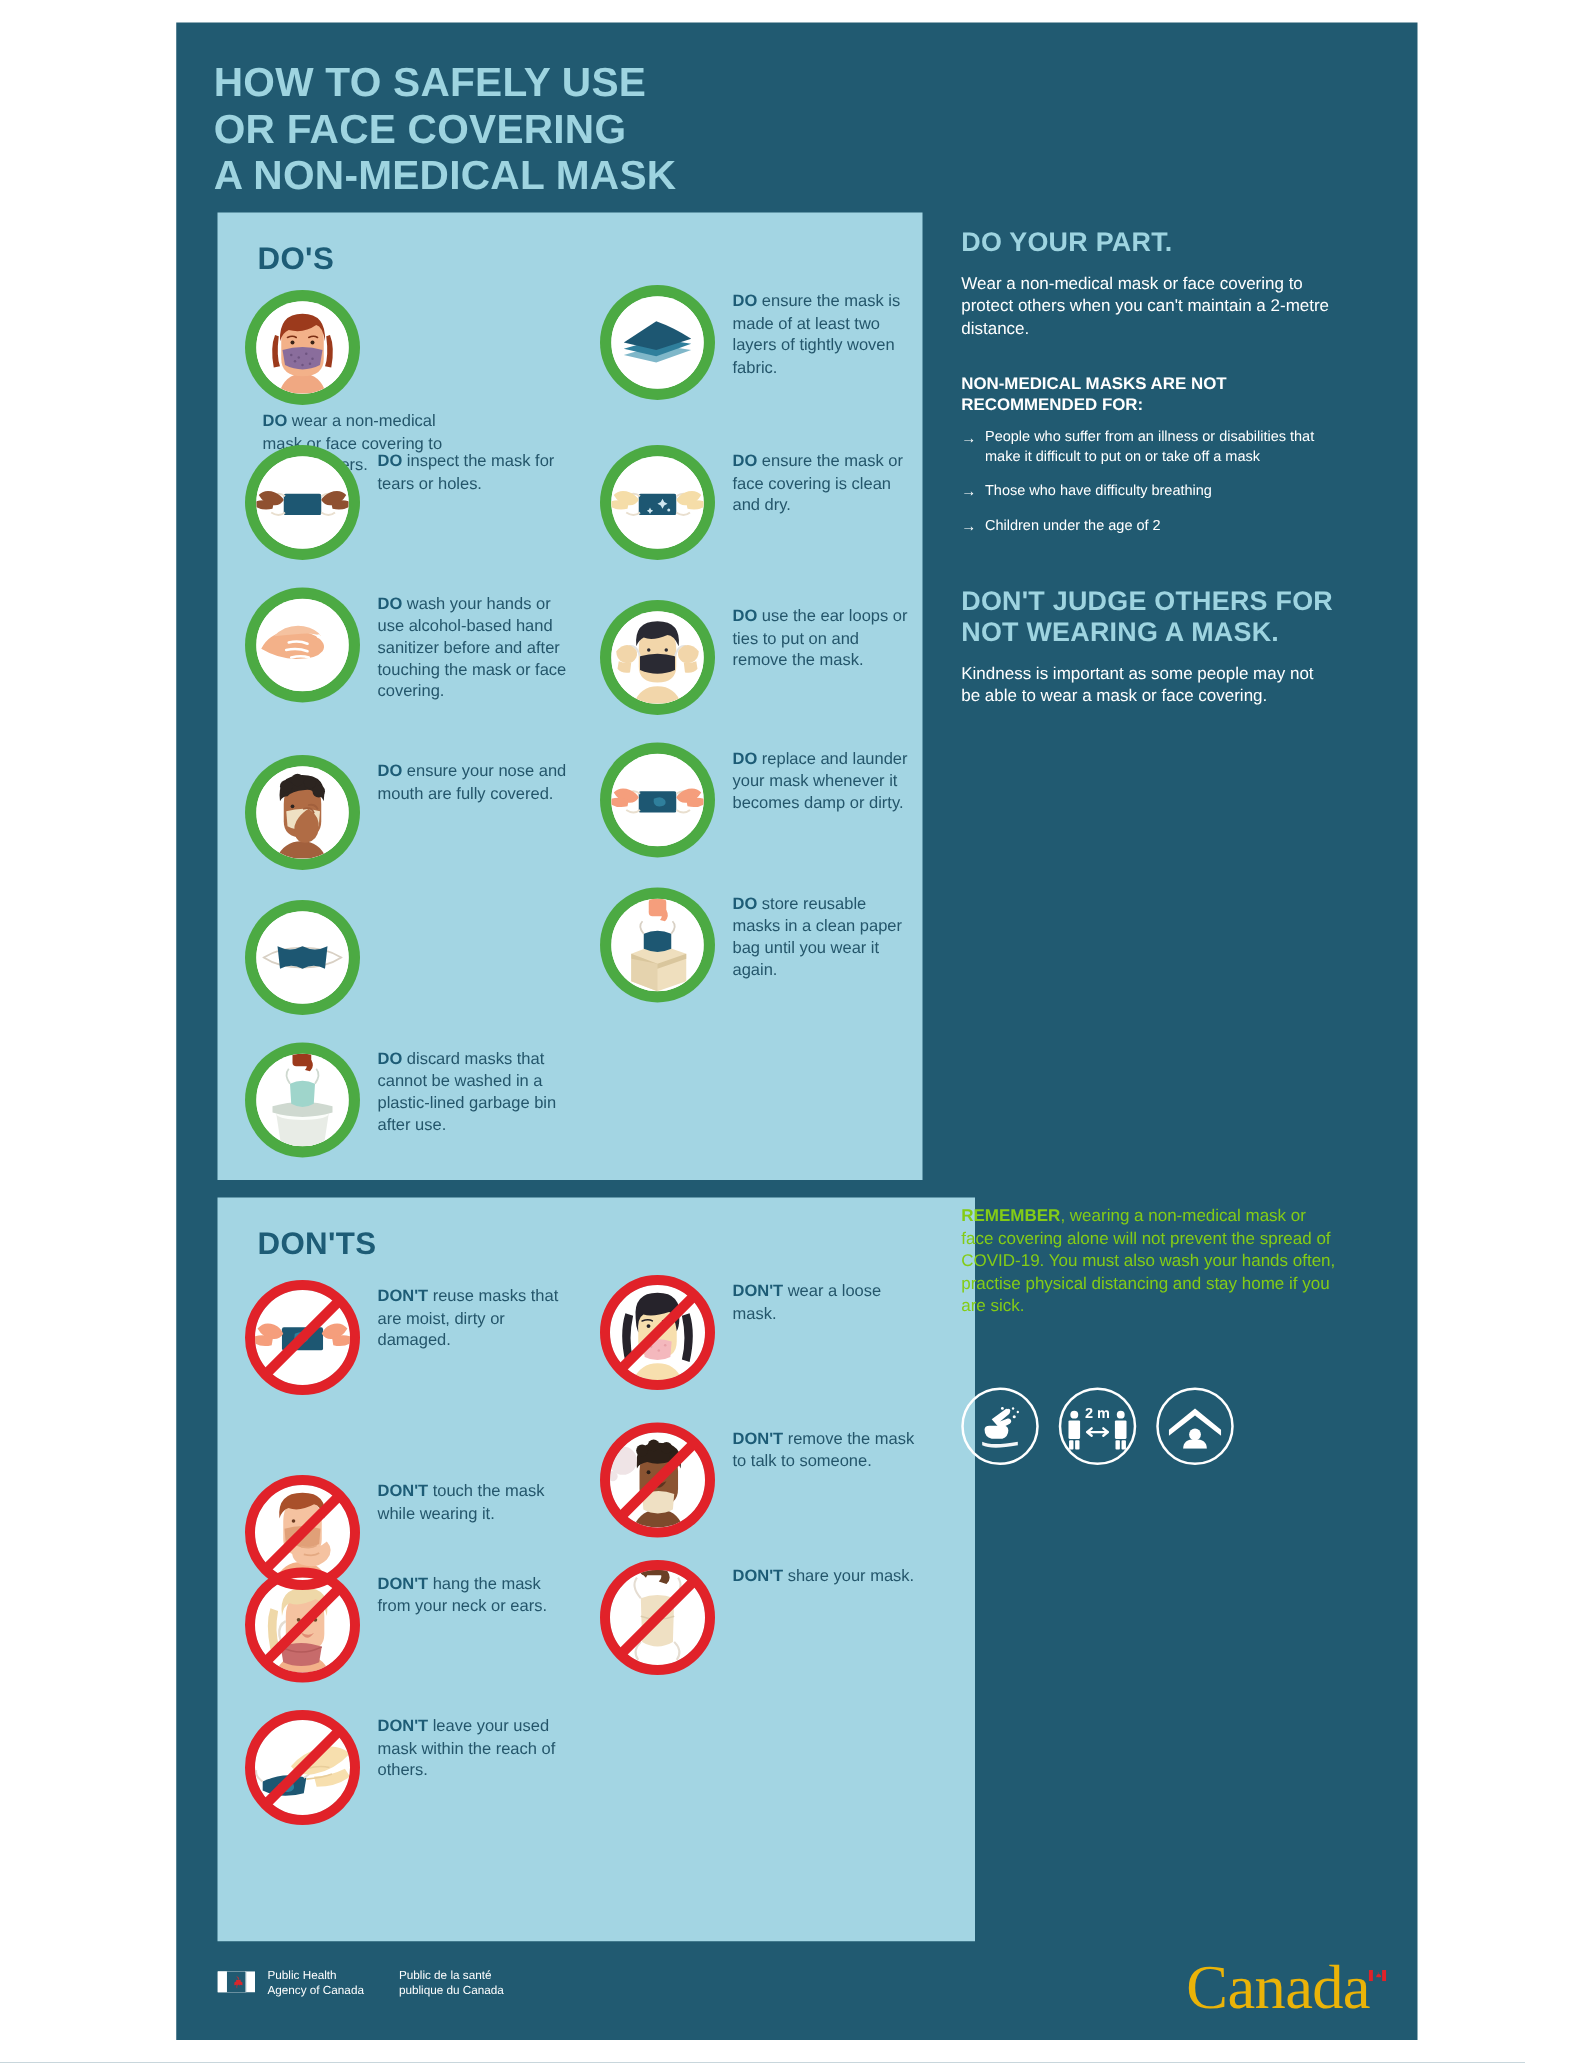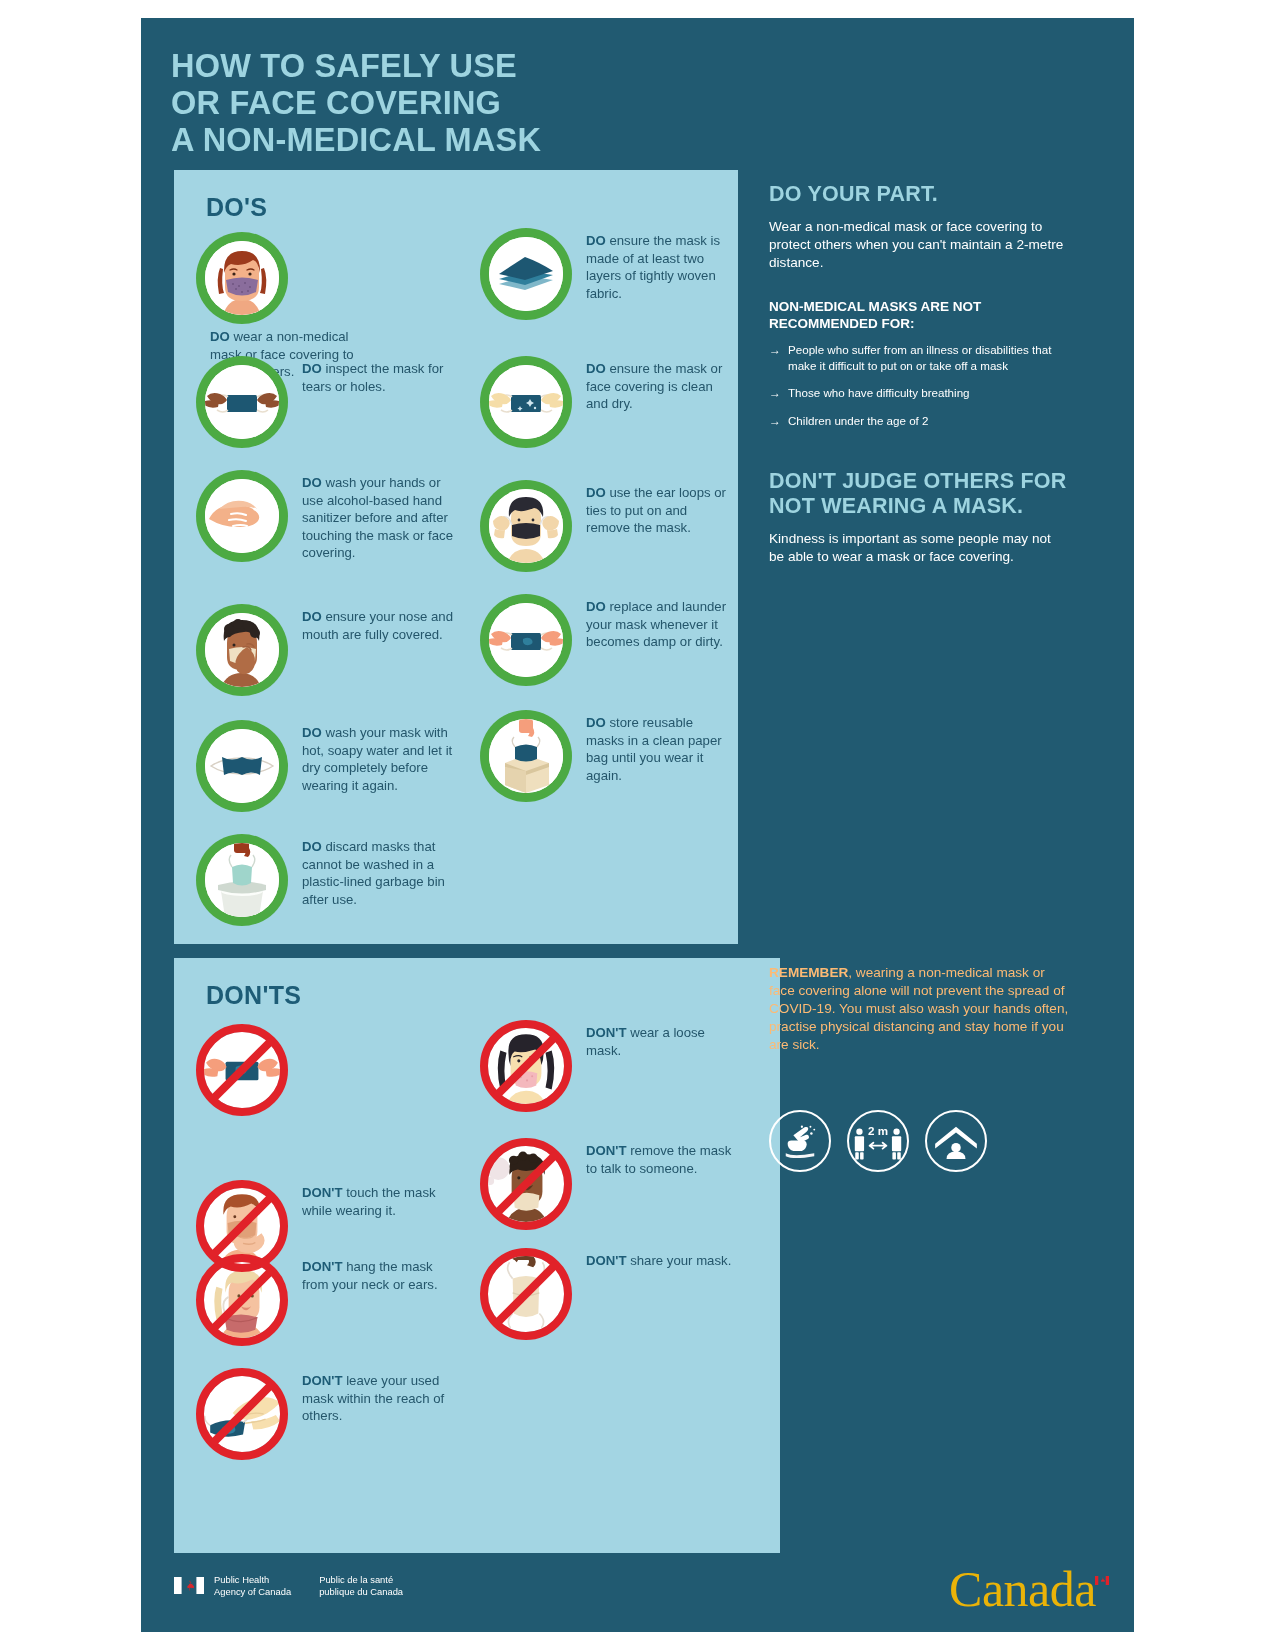--- a/index.html
+++ b/index.html
@@ -114,21 +114,21 @@
   }
   .arrow-item {
     display: flex; color: #ffffff;
     font-size: 11.6px; line-height: 1.37;
     margin-bottom: 11px;
   }
   .arrow-item .ar { flex: 0 0 auto; margin-right: 7px; font-weight: bold; font-size: 12px; line-height: 1.37; }
   #block-judge { margin-top: 40px; }
   #block-remember {
     position: absolute; left: 628px; top: 946px; width: 300px;
-    color: #fdba74; font-size: 13.6px; line-height: 1.33;
+    color: #84cc16; font-size: 13.6px; line-height: 1.33;
   }
   #block-remember b { font-weight: bold; }
 
   #bottom-icons {
     position: absolute; left: 628px; top: 1092px;
     display: flex; gap: 16px;
   }
   .circ-icon {
     width: 62px; height: 62px; border-radius: 50%;
     border: 2.5px solid #ffffff;
@@ -331,21 +331,20 @@
         </div>
         <div class="item" style="left: 22px; top: 550px;">
           <div class="badge">
             <div class="ring-green"></div>
             <div class="inner-white"><svg viewBox="0 0 74 74" width="100%" height="100%" preserveAspectRatio="xMidYMid slice">
     <rect width="74" height="74" fill="#fff"></rect>
     <path d="M6 37 q12-8 31-8 q19 0 31 8 q-12 8-31 8 q-19 0-31-8 Z" fill="none" stroke="#d8d0c4" stroke-width="1.4"></path>
     <path d="M17 28 q10 5 20 0 q10 5 20 0 l-2 18 q-9-5-18 0 q-9-5-18 0 Z" fill="#1d5772"></path>
               </svg></div>
           </div>
-          <div class="itext" style="width: 160px;"><b>DO</b><span> wash your mask with hot, soapy water and let it dry completely before wearing it again.</span></div>
         </div>
         <div class="item" style="left: 306px; top: 540px;">
           <div class="badge">
             <div class="ring-green"></div>
             <div class="inner-white"><svg viewBox="0 0 74 74" width="100%" height="100%" preserveAspectRatio="xMidYMid slice">
     <rect width="74" height="74" fill="#fff"></rect>
     <path d="M16 44 L37 36 L60 44 L60 66 L37 74 L16 66 Z" fill="#efdfbe"></path>
     <path d="M16 44 L37 52 L60 44 L60 48 L37 56 L16 48 Z" fill="#d9c69d"></path>
     <path d="M37 52 L37 74 L16 66 L16 48 Z" fill="#e5d3ae"></path>
     <path d="M26 28 q11-5 22 0 l0 12 q-11 5-22 0 Z" fill="#1d5772"></path>
@@ -385,20 +384,21 @@
     <path d="M18 30 q19-6 38 0 l0 16 q-19 6-38 0 Z" fill="#fff"></path>
     <rect x="21" y="29" width="32" height="18" rx="1.5" fill="#1d5772"></rect>
     <path d="M31 34 q7-3 10 1 q2 5-4 6 q-8 1-6-7 Z" fill="#2f7f9c"></path>
     <path d="M2 30 q5-6 13-3 q5 2 7 7 q-3 5-9 4 q-7-1-11-8 Z" fill="#f59e7c"></path>
     <path d="M0 36 q7-2 14 1 l-1 6 q-8 2-14-2 Z" fill="#f59e7c"></path>
     <path d="M72 30 q-5-6-13-3 q-5 2-7 7 q3 5 9 4 q7-1 11-8 Z" fill="#f59e7c"></path>
     <path d="M74 36 q-7-2-14 1 l1 6 q8 2 14-2 Z" fill="#f59e7c"></path>
               </svg></div>
             <div class="ban"></div>
           </div>
+          <div class="itext" style="width: 160px;"><b>DON'T</b><span> reuse masks that are moist, dirty or damaged.</span></div>
         </div>
         <div class="item dont" style="left: 306px; top: 62px;">
           <div class="badge">
             <div class="inner-white"><svg viewBox="0 0 74 74" width="100%" height="100%" preserveAspectRatio="xMidYMid slice">
     <rect width="74" height="74" fill="#fff"></rect>
     <path d="M18 74 q6-13 19-13 q14 0 19 13 Z" fill="#f7dfae"></path>
     <path d="M22 30 q0-16 15-16 q15 0 15 16 l0 14 q0 13-15 13 q-15 0-15-13 Z" fill="#f7dfae"></path>
     <path d="M20 26 q-2-20 17-20 q19 0 17 20 q0 6-2 10 q-2-14-6-15 q-12 4-20 2 q-5 3-4 14 q-2-5-2-11 Z" fill="#26232b"></path>
     <path d="M18 24 q-4 18 0 34 l-6 2 q-5-22 0-38 Z" fill="#26232b"></path>
     <path d="M56 24 q4 18 0 34 l6 2 q5-22 0-38 Z" fill="#26232b"></path>

